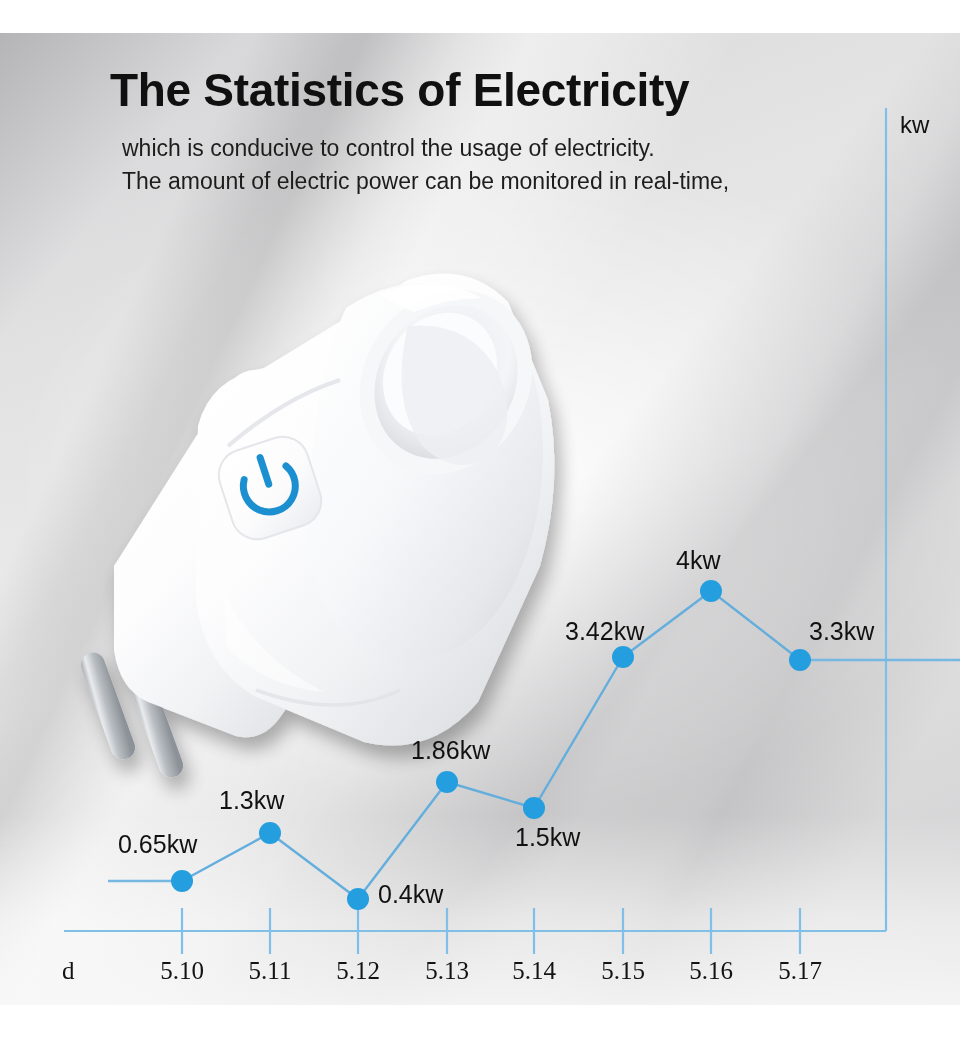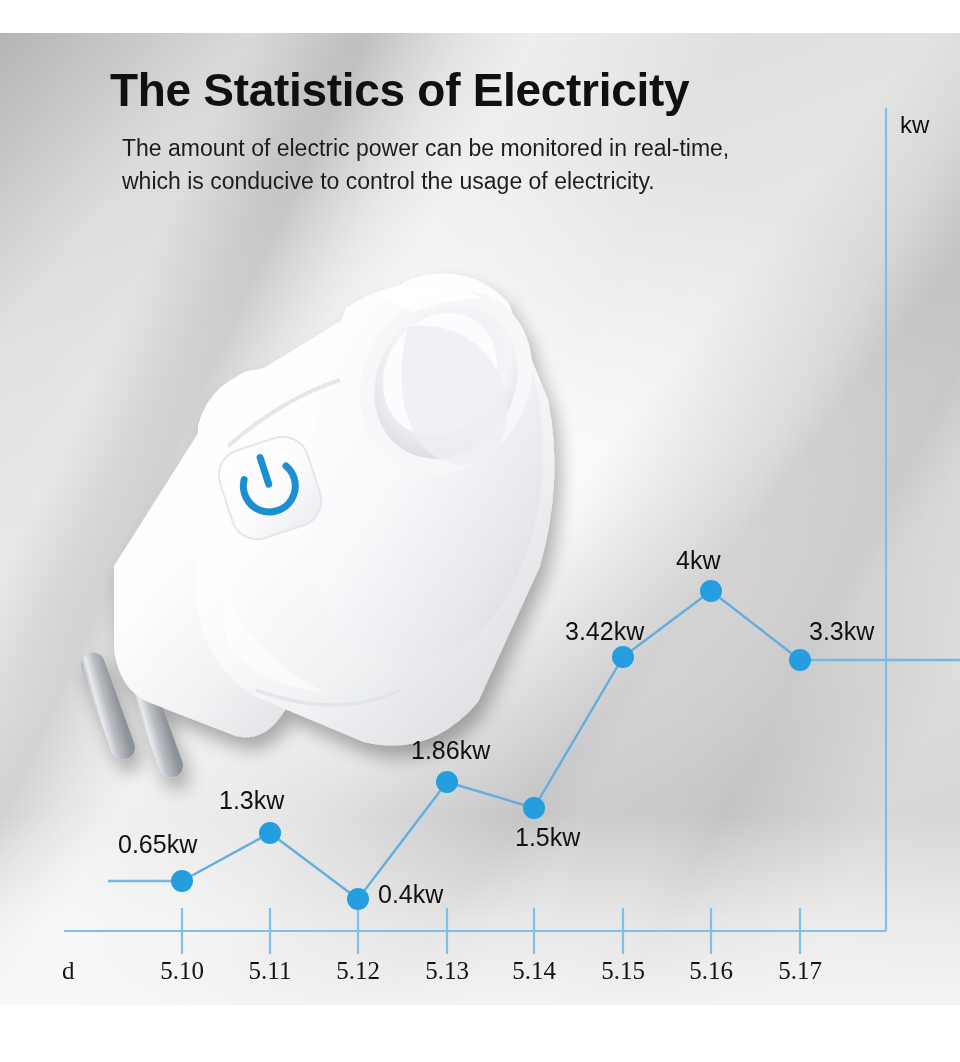--- a/index.html
+++ b/index.html
@@ -156,22 +156,22 @@
 </head>
 <body>
 
 <div id="page">
 
   <div id="photo-bg"></div>
 
   <div id="headline">
     <h1 id="title">The Statistics of Electricity</h1>
     <div id="subtitle">
+      <span class="line">which is conducive to control the usage of electricity.</span>
       <span class="line">The amount of electric power can be monitored in real-time,</span>
-      <span class="line">which is conducive to control the usage of electricity.</span>
     </div>
   </div>
 
   <div id="plug">
     <svg viewBox="0 0 510 530" xmlns="http://www.w3.org/2000/svg">
       <defs>
         <linearGradient id="bodyGrad" x1="0.1" y1="0.05" x2="0.85" y2="0.95">
           <stop offset="0%" stop-color="#ffffff"></stop>
           <stop offset="38%" stop-color="#fdfdfe"></stop>
           <stop offset="68%" stop-color="#f1f2f4"></stop>

